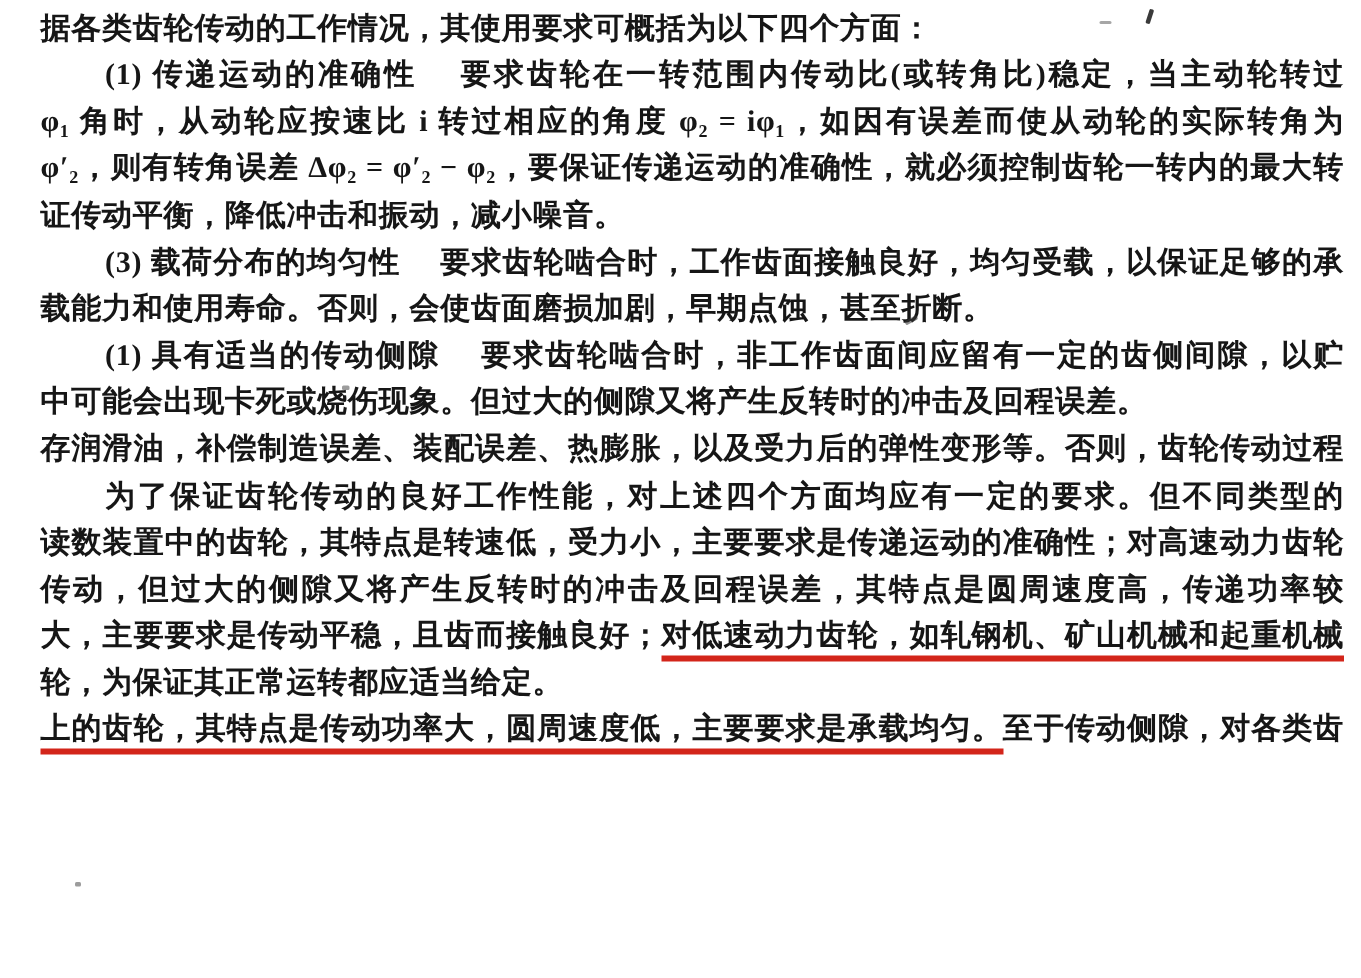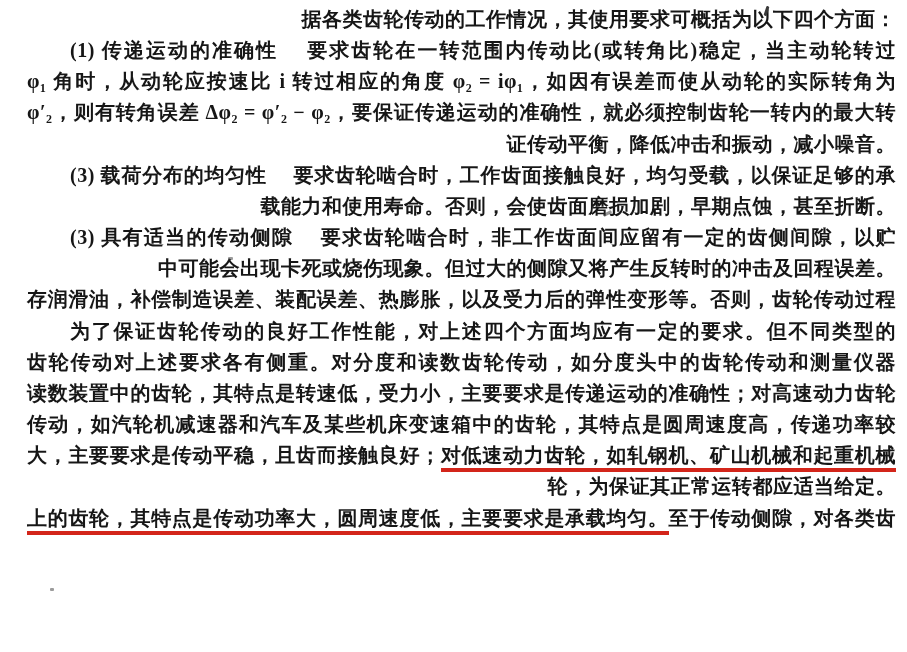--- a/index.html
+++ b/index.html
@@ -22,21 +22,21 @@
     top: 4px;
     width: 869px;
     font-size: 20px;
     font-weight: 700;
     line-height: 31.15px;
     letter-spacing: 0.5px;
     -webkit-font-smoothing: antialiased;
   }
   .line {
     white-space: nowrap;
-    text-align: right;
+    text-align: left;
   }
   .line.justify {
     white-space: normal;
     text-align: justify;
     text-align-last: justify;
   }
   .line.indent {
     text-indent: 43px;
   }
   .redline {
@@ -60,27 +60,26 @@
 
 <div class="page">
   <div class="textblock">
     <div class="line">据各类齿轮传动的工作情况，其使用要求可概括为以下四个方面：</div>
     <div class="line justify indent">(1) 传递运动的准确性　 要求齿轮在一转范围内传动比(或转角比)稳定，当主动轮转过</div>
     <div class="line justify">φ₁ 角时，从动轮应按速比 i 转过相应的角度 φ₂ = iφ₁，如因有误差而使从动轮的实际转角为</div>
     <div class="line justify">φ′₂，则有转角误差 Δφ₂ = φ′₂ − φ₂，要保证传递运动的准确性，就必须控制齿轮一转内的最大转</div>
     <div class="line">证传动平衡，降低冲击和振动，减小噪音。</div>
     <div class="line justify indent">(3) 载荷分布的均匀性　 要求齿轮啮合时，工作齿面接触良好，均匀受载，以保证足够的承</div>
     <div class="line">载能力和使用寿命。否则，会使齿面磨损加剧，早期点蚀，甚至折断。</div>
-    <div class="line justify indent">(3) 具有适当的传动侧隙　 要求齿轮啮合时，非工作齿面间应留有一定的齿侧间隙，以贮</div>
+    <div class="line justify indent">(1) 具有适当的传动侧隙　 要求齿轮啮合时，非工作齿面间应留有一定的齿侧间隙，以贮</div>
     <div class="line">中可能会出现卡死或烧伤现象。但过大的侧隙又将产生反转时的冲击及回程误差。</div>
     <div class="line justify">存润滑油，补偿制造误差、装配误差、热膨胀，以及受力后的弹性变形等。否则，齿轮传动过程</div>
     <div class="line justify indent">为了保证齿轮传动的良好工作性能，对上述四个方面均应有一定的要求。但不同类型的</div>
-    <div class="line justify">齿轮传动对上述要求各有侧重。对分度和读数齿轮传动，如分度头中的齿轮传动和测量仪器</div>
     <div class="line justify">读数装置中的齿轮，其特点是转速低，受力小，主要要求是传递运动的准确性；对高速动力齿轮</div>
-    <div class="line justify">传动，如汽轮机减速器和汽车及某些机床变速箱中的齿轮，其特点是圆周速度高，传递功率较</div>
+    <div class="line justify">传动，但过大的侧隙又将产生反转时的冲击及回程误差，其特点是圆周速度高，传递功率较</div>
     <div class="line justify"><span>大，主要要求是传动平稳，且齿而接触良好；</span><span class="redline">对低速动力齿轮，如轧钢机、矿山机械和起重机械</span></div>
     <div class="line">轮，为保证其正常运转都应适当给定。</div>
     <div class="line justify"><span class="redline">上的齿轮，其特点是传动功率大，圆周速度低，主要要求是承载均匀。</span><span>至于传动侧隙，对各类齿</span></div>
   </div>
 
   <div class="speck tick"></div>
   <div class="speck dash"></div>
   <div class="speck mark-a"></div>
   <div class="speck dot-a"></div>
   <div class="speck dot-b"></div>

